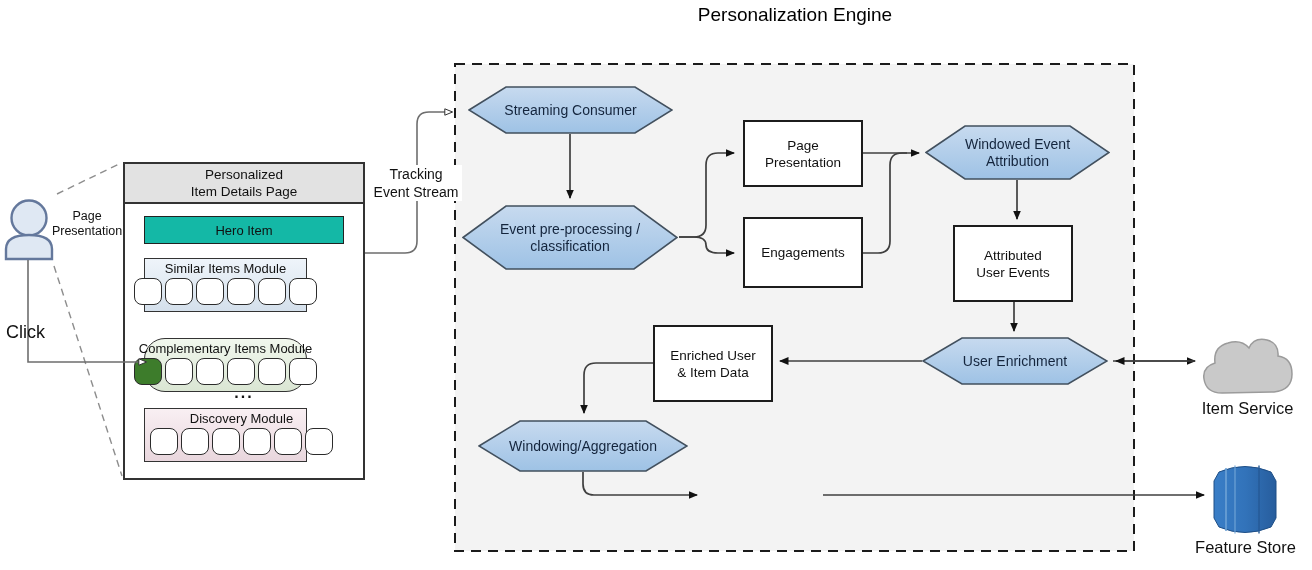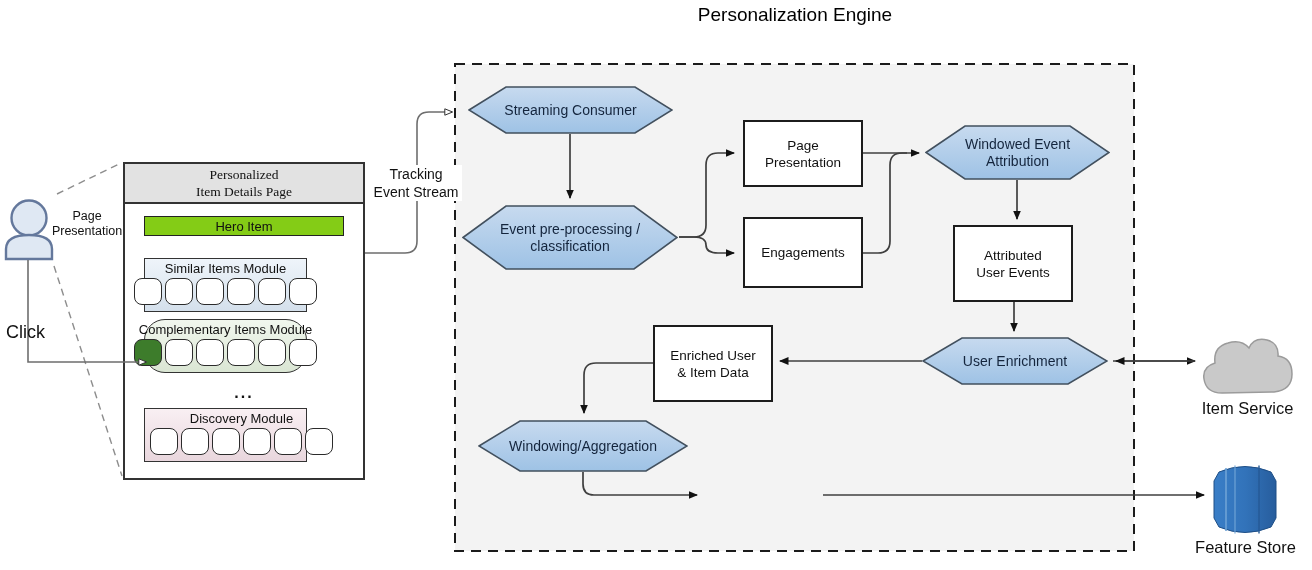--- a/index.html
+++ b/index.html
@@ -38,34 +38,34 @@
   
   .mockup{
     left:123px;top:162px;width:242px;height:318px;background:#fff;
     border:2px solid #333;box-sizing:border-box;z-index:2;
   }
   .mockup-header{
     height:38px;background:var(--mockup-header-bg,#e2e2e2);border-bottom:2px solid #333;
     display:flex;flex-direction:column;align-items:center;justify-content:center;
     font-size:13.5px;line-height:17px;text-align:center;
   }
-  .mockup-header span{display:block;font-family:Liberation Serif, serif;}
+  .mockup-header span{display:block;}
   .hero{
-    position:absolute;left:19px;top:52px;width:200px;height:20px;
-    border:1.5px solid #222;background:#84cc16;display:flex;align-items:center;justify-content:center;
+    position:absolute;left:19px;top:52px;width:200px;height:28px;
+    border:1.5px solid #222;background:#14b8a6;display:flex;align-items:center;justify-content:center;
     font-size:13px;box-sizing:border-box;
   }
   .module{
     position:absolute;left:19px;width:163px;height:54px;border:1.5px solid #333;
     box-sizing:border-box;display:flex;flex-direction:column;align-items:center;
     font-size:13px;background-image:linear-gradient(rgba(255,255,255,.5),rgba(0,0,0,0.04));
   }
   .module .mlabel{margin-top:2px;line-height:15px;white-space:nowrap;}
   .mod-similar{top:94px;background-color:var(--similar-module-bg,#dde9f5);}
-  .mod-complementary{top:155px;background-color:var(--complementary-module-bg,#e3efdc);border-radius:21px;}
+  .mod-complementary{top:174px;background-color:var(--complementary-module-bg,#e3efdc);border-radius:21px;}
   .mod-discovery{top:244px;background-color:var(--discovery-module-bg,#f2dfe6);padding-left:32px;}
   .items{display:flex;gap:3px;margin-top:2px;}
   .sq{
     width:28px;height:27px;border:1.6px solid #2b2b2b;border-radius:8px;background:#fff;
     box-sizing:border-box;
   }
   .sq.green{background:var(--selected-item-green,#3d7c2b);}
   .ellipsis{
     position:absolute;left:0;top:222px;width:100%;text-align:center;
     font-size:16px;font-weight:bold;letter-spacing:2px;line-height:14px;

